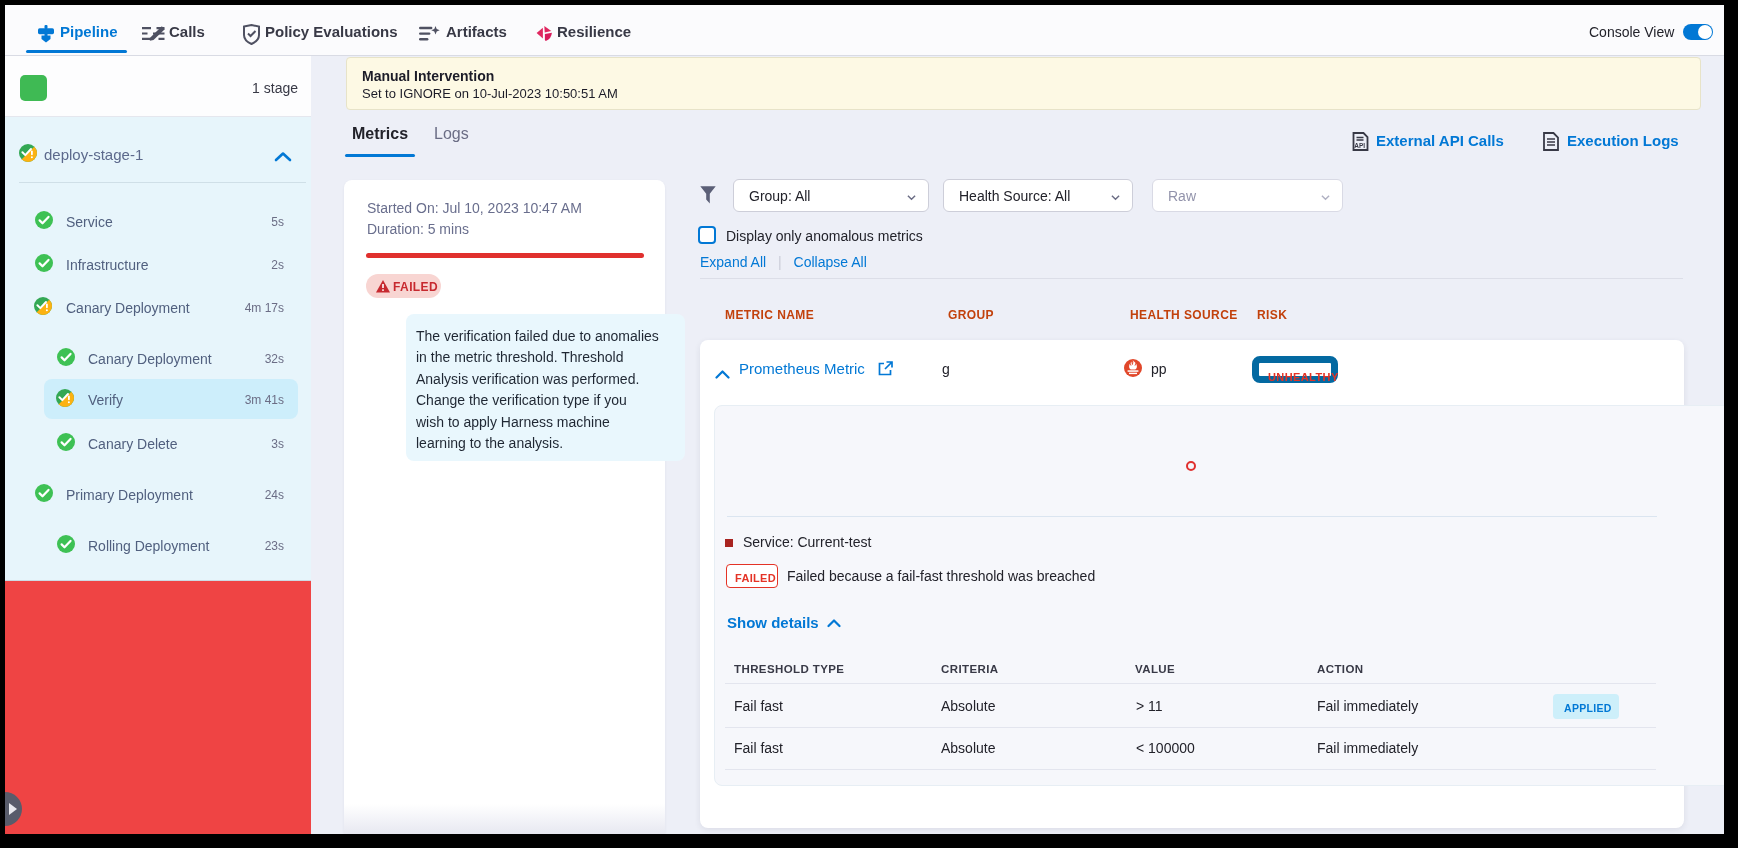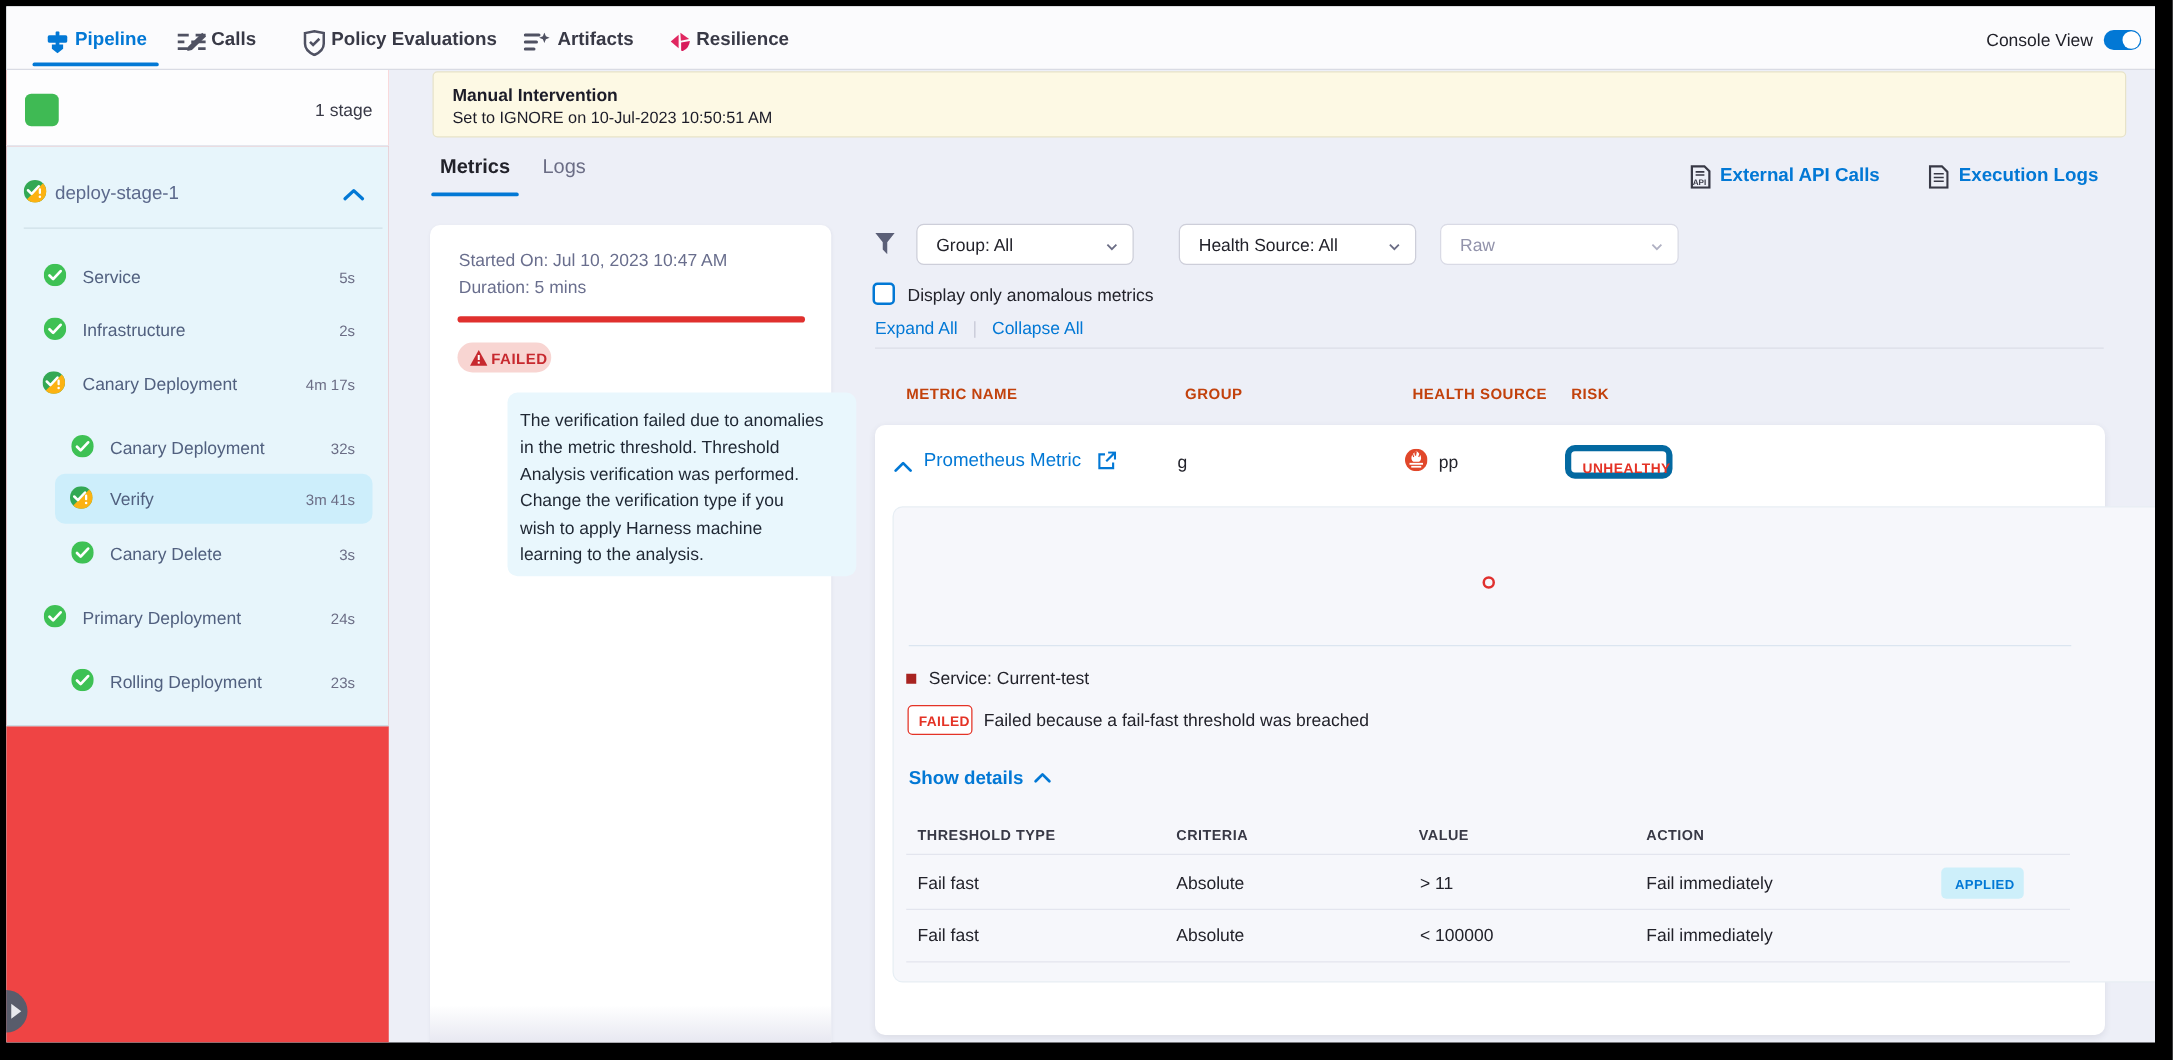--- a/index.html
+++ b/index.html
@@ -59,21 +59,21 @@
 .dd .chev { position:absolute; right:12px; top:13px; width:9px; height:9px; }
 .checkbox { position:absolute; left:387px; top:170px; width:18px; height:18px; border:2px solid #0278d5; border-radius:4px; background:#fff; }
 .cb-label { position:absolute; left:415px; top:172px; font-size:14px; color:#22222a; }
 .linkrow { position:absolute; left:389px; top:198px; font-size:14px; color:#0278d5;text-align:right; }
 .divider { position:absolute; left:389px; top:222px; width:983px; height:1px; background:#dcdee8; }
 .thead { position:absolute; font-size:12px; font-weight:700; color:#c2410c; letter-spacing:.4px; white-space:nowrap; }
 
 
 .bcard { position:absolute; left:389px; top:284px; width:984px; height:488px; background:#fff; border-radius:8px; box-shadow:0 2px 6px rgba(40,41,61,.09); }
 .prom-link { position:absolute; left:39px; top:20px; font-size:15px; color:#0278d5; white-space:nowrap; }
-.unhealthy { position:absolute; left:552px; top:16px; width:86px; height:27px; border:5px solid #0369a1; border-radius:8px;text-decoration:underline; }
+.unhealthy { position:absolute; left:552px; top:16px; width:86px; height:27px; border:7px solid #0369a1; border-radius:8px;text-decoration:underline; }
 .unhealthy span { position:absolute; left:9px; top:8px; font-size:11px; font-weight:700; color:#e43326; letter-spacing:.4px; }
 .panel { position:absolute; left:14px; top:65px; width:1133px; height:381px; background:#f6f7fb; border:1px solid #e7eef4; border-radius:8px; }
 .redcircle { position:absolute; left:471px; top:55px; width:10px; height:10px; border:2px solid #e0302e; border-radius:50%; }
 .p-div { position:absolute; left:12px; top:110px; width:930px; height:1px; background:#dbe5f0; }
 .legend-sq { position:absolute; left:10px; top:133px; width:8px; height:8px; background:#a82320; }
 .legend-tx { position:absolute; left:28px; top:128px; font-size:14px; color:#22222a; }
 .failed-chip { position:absolute; left:11px; top:158px; width:52px; height:24px; border:1px solid #e43326; border-radius:4px; background:#fff; }
 .failed-chip span { position:absolute; left:8px; top:7px; font-size:11px; font-weight:700; color:#e43326; letter-spacing:.3px; }
 .fail-msg { position:absolute; left:72px; top:162px; font-size:14px; color:#22222a; }
 .showdet { position:absolute; left:12px; top:208px; font-size:15px; font-weight:600; color:#0278d5; }
@@ -306,21 +306,21 @@
         <span>FAILED</span>
       </div>
       <div class="bluebox">The verification failed due to anomalies<br>in the metric threshold. Threshold<br>Analysis verification was performed.<br>Change the verification type if you<br>wish to apply Harness machine<br>learning to the analysis.</div>
     </div>
 
     <div class="abs" style="left:389px; top:130px;">
       <svg width="16" height="18" viewBox="0 0 16 18">
           <path d="M0.3 0.3 h15.4 L9.8 7.8 V17.4 L6.2 13.5 V7.8 Z" fill="#5b5f77"></path>
         </svg>
     </div>
-    <div class="dd" style="left:422px; width:174px;">
+    <div class="dd" style="left:422px; width:196px;">
         <span>Group: All</span>
         <svg class="chev" viewBox="0 0 10 6">
           <path d="M1 1 L5 5 L9 1" stroke="#6b6d85" stroke-width="1.6" fill="none"></path>
         </svg>
       </div>
     <div class="dd" style="left:841px; width:191px; border-color:#d9dae5;">
         <span style="color:#9293ab;">Raw</span>
         <svg class="chev" viewBox="0 0 10 6">
           <path d="M1 1 L5 5 L9 1" stroke="#b0b1c3" stroke-width="1.6" fill="none"></path>
         </svg>

